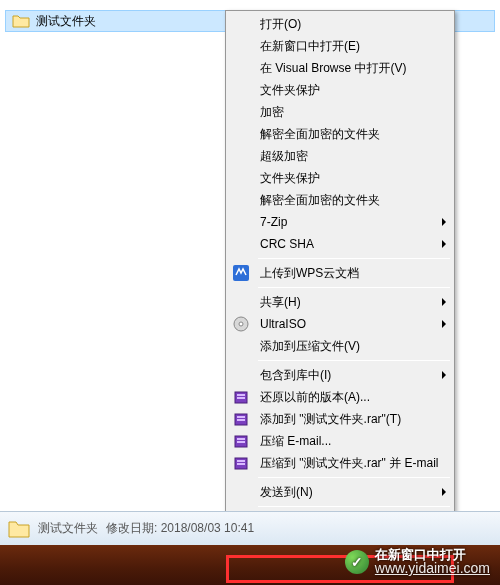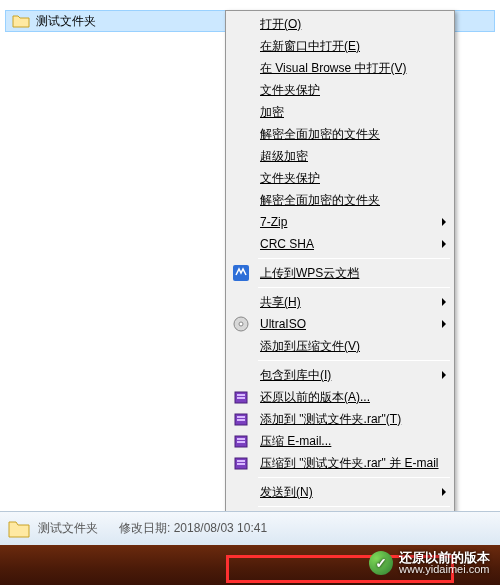--- a/index.html
+++ b/index.html
@@ -13,31 +13,31 @@
   .file-date { color: #444; margin-left: 50px; }
   
   .status-bar { position: absolute; left: 0; right: 0; bottom: 40px; height: 34px; background: linear-gradient(#f4f8fc, #dce8f4); border-top: 1px solid #b8c8d8; display: flex; align-items: center; padding: 0 8px; font-size: 12px; }
   .status-icon { width: 22px; height: 18px; margin-right: 8px; }
   .status-text { color: #555; line-height: 1.2; }
   
   .desk-strip { position: absolute; left: 0; right: 0; bottom: 0; height: 40px; background: linear-gradient(#6b2a0e, #4a1a08 60%, #3a1206); }
   
   .context-menu { position: absolute; top: 10px; left: 225px; width: 230px; background: #f0f0f0; border: 1px solid #979797; box-shadow: 2px 2px 4px rgba(0,0,0,0.3); font-size: 12px; padding: 2px; }
   .cm-iconcol { position: absolute; top: 2px; bottom: 2px; left: 2px; width: 26px; background: #f0f0f0; }
-  .cm-item { position: relative; display: flex; align-items: center; height: 22px; padding-left: 32px; padding-right: 18px; color: #000; cursor: default; white-space: nowrap; text-decoration: underline; }
+  .cm-item { position: relative; display: flex; align-items: center; height: 22px; padding-left: 32px; padding-right: 18px; color: #000; cursor: default; white-space: nowrap; }
   .cm-sep { height: 1px; margin: 3px 2px 3px 30px; background: #d7d7d7; border-bottom: 1px solid #fff; }
   .arrow { position: absolute; right: 6px; top: 50%; transform: translateY(-50%); width: 0; height: 0; border-left: 4px solid #000; border-top: 4px solid transparent; border-bottom: 4px solid transparent; }
   .cm-icon { position: absolute; left: 5px; top: 50%; transform: translateY(-50%); width: 16px; height: 16px; }
   
   .highlight-box { position: absolute; border: 3px solid #ff3030; pointer-events: none; left: 226px; top: 555px; width: 228px; height: 28px; }
   
   .watermark { position: absolute; right: 10px; bottom: 10px; display: flex; align-items: center; gap: 6px; color: #fff; font-size: 13px; font-weight: bold; text-shadow: 0 0 3px #000; }
   .wm-logo { width: 24px; height: 24px; border-radius: 50%; background: radial-gradient(circle at 30% 30%, #7ed957, #2e7d32); display: flex; align-items: center; justify-content: center; font-size: 14px; color: #fff; }
   .wm-text { line-height: 1; }
-  .wm-url { font-size: 11px; font-weight: normal; opacity: 0.9; }
+  .wm-url { font-size: 14px; font-weight: normal; opacity: 0.9; text-decoration: underline; }
   
   svg { display: block; }
 </style>
 </head>
 <body>
 
 <div class="window-bg"></div>
 
 <div class="file-row">
   <svg class="folder-icon" viewBox="0 0 18 14">
@@ -163,26 +163,26 @@
 
 </div>
 
 <div class="status-bar">
   <svg class="status-icon" viewBox="0 0 22 18">
       <path d="M1 4 L1 17 L21 17 L21 5 L10 5 L8 2 L1 2 Z" fill="#ffe9a2" stroke="#c9a227"></path>
     </svg>
   <div class="status-text">
     <div>测试文件夹</div>
   </div>
-  <div class="status-text" style="margin-left:21px">修改日期: 2018/08/03 10:41</div>
+  <div class="status-text" style="margin-left:8px">修改日期: 2018/08/03 10:41</div>
 </div>
 
 <div class="desk-strip"></div>
 
 <div class="highlight-box"></div>
 
 <div class="watermark">
   <div class="wm-logo">✓</div>
   <div class="wm-text">
-    <div>还原以前的版本</div>
+    <div>在新窗口中打开</div>
     <div class="wm-url">www.yidaimei.com</div>
   </div>
 </div>
 
 </body></html>

